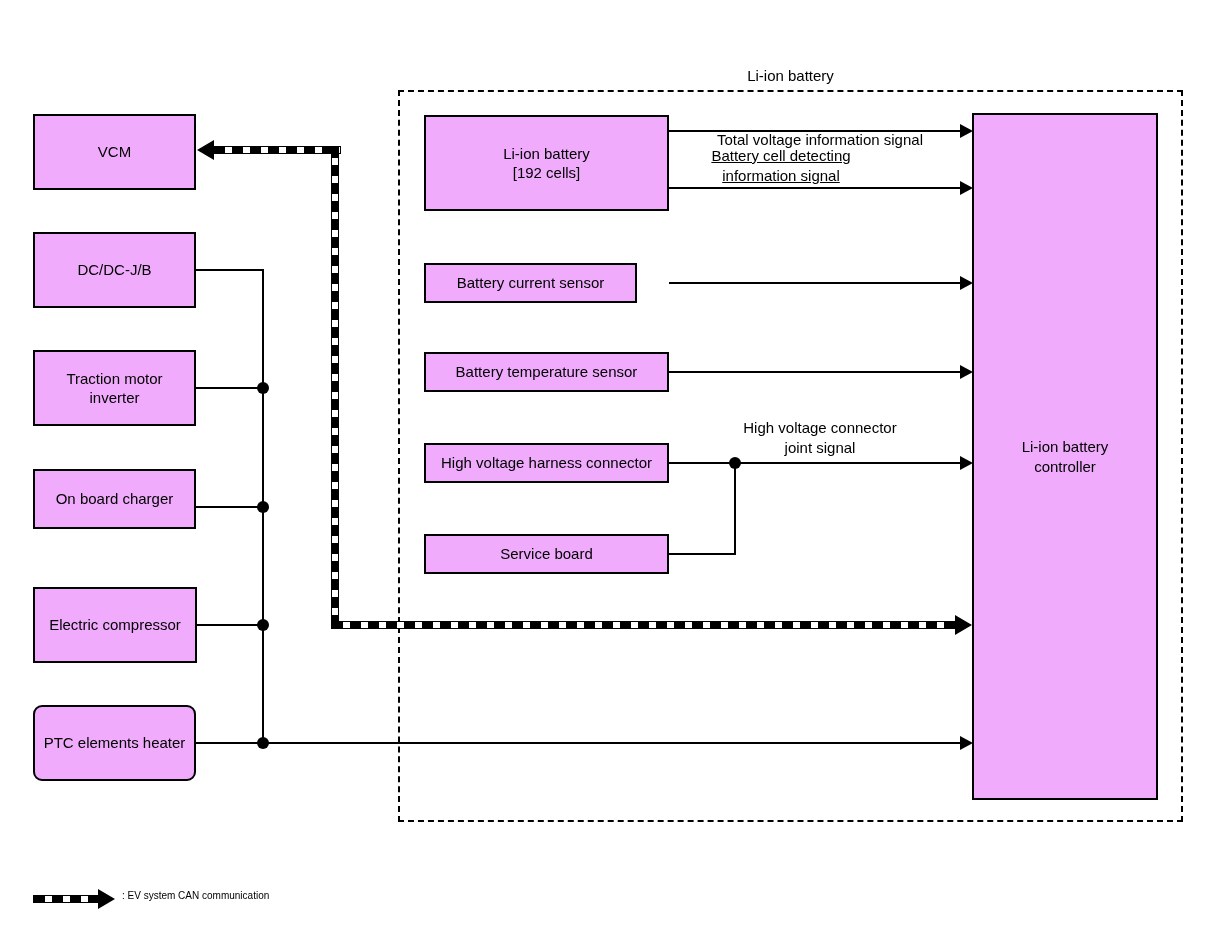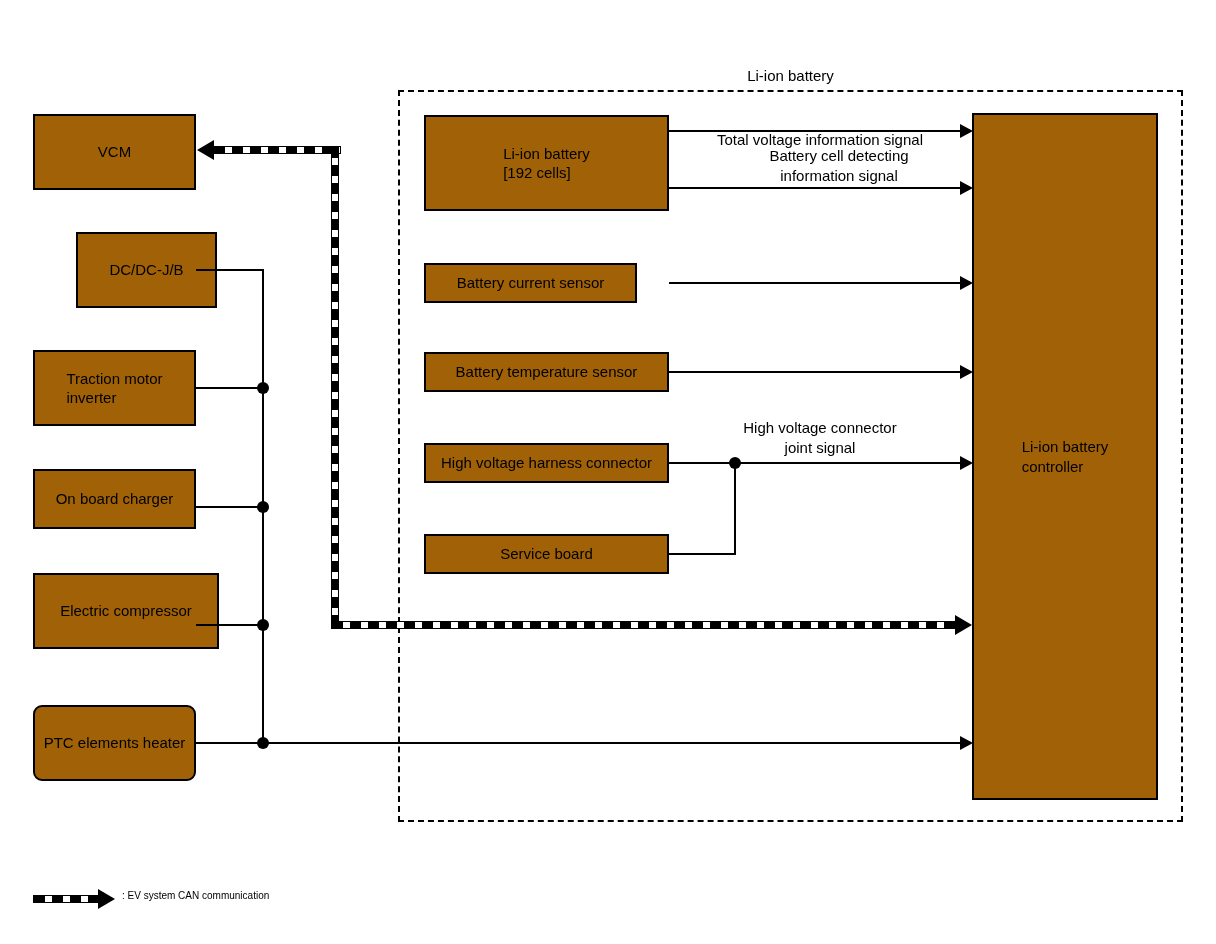--- a/index.html
+++ b/index.html
@@ -7,23 +7,23 @@
     position:relative;
     width:1216px;height:944px;
     background:#ffffff;
     font-family:"Liberation Sans","DejaVu Sans",sans-serif;
     color:#000;
     overflow:hidden;
   }
   .box{
     position:absolute;
     border:2px solid #000;
-    background:#a16207;
+    background:#f0abfc;
     display:flex;align-items:center;justify-content:center;
-    text-align:left;
+    text-align:center;
     font-size:15px;line-height:1.3;
     box-sizing:border-box;
   }
   .box span{white-space:pre-line;}
   .dashed-group{
     position:absolute;
     border:2px dashed #000;
     box-sizing:border-box;
     background:transparent;
   }
@@ -78,31 +78,31 @@
 
 <div class="canvas">
 
   <div class="lbl" style="left:398px;top:66px;width:785px;">Li-ion battery</div>
 
   <div class="dashed-group" style="left:398px;top:90px;width:785px;height:732px;"></div>
 
   <div class="box" style="left:33px;top:114px;width:163px;height:76px;">
     <span>VCM</span>
   </div>
-  <div class="box" style="left:33px;top:232px;width:141px;height:76px;margin-left:43px;">
+  <div class="box" style="left:33px;top:232px;width:163px;height:76px;">
     <span>DC/DC-J/B</span>
   </div>
   <div class="box" style="left:33px;top:350px;width:163px;height:76px;">
     <span>Traction motor
 inverter</span>
   </div>
   <div class="box" style="left:33px;top:469px;width:163px;height:60px;">
     <span>On board charger</span>
   </div>
-  <div class="box" style="left:33px;top:573px;width:186px;height:76px;">
+  <div class="box" style="left:33px;top:587px;width:164px;height:76px;">
     <span>Electric compressor</span>
   </div>
   <div class="box" style="left:33px;top:705px;width:163px;height:76px;border-radius:9px;">
     <span>PTC elements heater</span>
   </div>
 
   <div class="box" style="left:424px;top:115px;width:245px;height:96px;">
     <span>Li-ion battery
 [192 cells]</span>
   </div>
@@ -137,21 +137,21 @@
 
   <div class="hline" style="left:262px;top:742px;width:699px;"></div>
   <div class="arrow-right" style="left:960px;top:743px;"></div>
 
   <div class="hline" style="left:669px;top:130px;width:292px;"></div>
   <div class="arrow-right" style="left:960px;top:131px;"></div>
   <div class="lbl" style="left:661px;top:110px;width:318px;margin-top:20px;">Total voltage information signal</div>
 
   <div class="hline" style="left:669px;top:187px;width:292px;"></div>
   <div class="arrow-right" style="left:960px;top:188px;"></div>
-  <div class="lbl" style="left:680px;top:146px;width:318px;">Battery cell detecting
+  <div class="lbl" style="left:622px;top:146px;width:318px;text-decoration:underline;">Battery cell detecting
 information signal</div>
 
   <div class="hline" style="left:669px;top:282px;width:292px;"></div>
   <div class="arrow-right" style="left:960px;top:283px;"></div>
 
   <div class="hline" style="left:669px;top:371px;width:292px;"></div>
   <div class="arrow-right" style="left:960px;top:372px;"></div>
 
   <div class="hline" style="left:669px;top:462px;width:292px;"></div>
   <div class="arrow-right" style="left:960px;top:463px;"></div>

